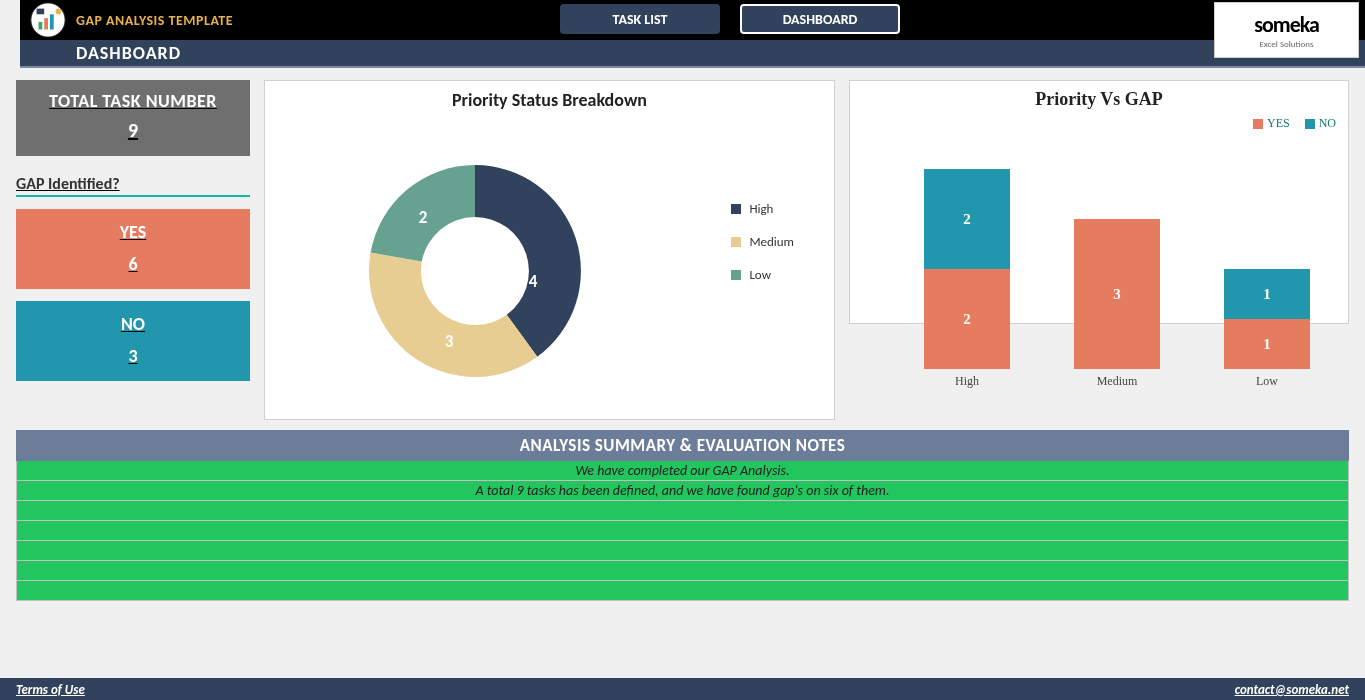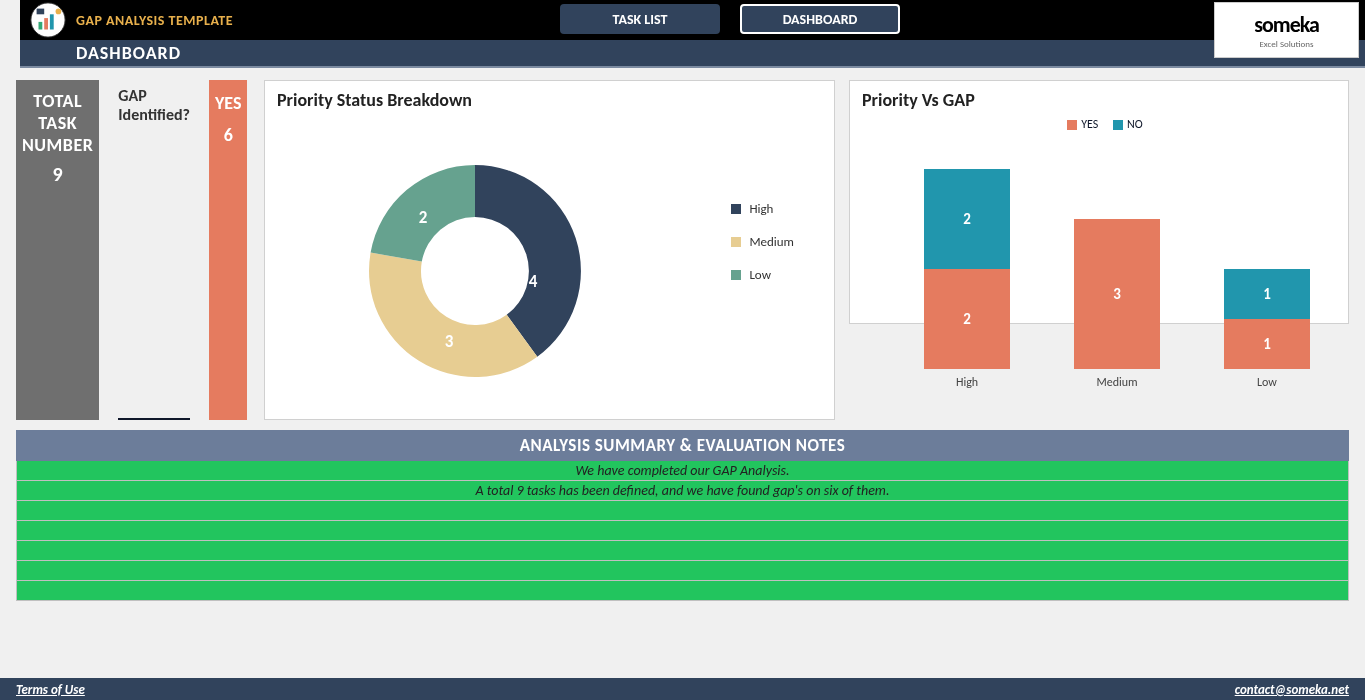--- a/index.html
+++ b/index.html
@@ -10,38 +10,38 @@
   .subheader { background: #31435c; height: 28px; display: flex; align-items: center; padding-left: 56px; border-bottom: 2px solid #7b8aa0; }
   .subheader-title { color: #fff; font-size: 18px; font-weight: bold; letter-spacing: 1px; }
   .tabs { position: absolute; top: 4px; left: 540px; display: flex; gap: 20px; width: 400px; }
   .tab { flex:0 0 160px; height:30px; background:#31435c; color:#fff; font-weight:bold; font-size:14px; display:flex; align-items:center; justify-content:center; border-radius:4px; cursor:pointer; }
   .tab.active { border:2px solid #fff; }
   .brand { position:absolute; right:6px; top:2px; width:145px; height:56px; background:#fff; border:1px solid #ccc; display:flex; flex-direction:column; align-items:center; justify-content:center; }
   .brand-name { font-size:22px; font-weight:bold; color:#000; letter-spacing:-1px; }
   .brand-sub { font-size:9px; color:#666;text-align:right; }
   .top-area { height:68px; position:relative;margin-left:20px; }
   .body { padding: 12px 16px 0 16px; display:flex; gap:14px; }
-  .left-col { width:234px; display:flex; flex-direction:row; gap:19px; }
+  .left-col { width:234px; display:flex; flex-direction:column; gap:12px;text-decoration:underline; }
   .card-total { background:#6f6f6f; color:#fff; text-align:center; padding:10px 6px 14px 6px; }
   .card-total .label { font-size:18px; font-weight:bold; letter-spacing:0.5px; }
   .card-total .value { font-size:20px; font-weight:bold; margin-top:6px; }
-  .gap-label { font-size:16px; font-weight:bold; color:#333; border-bottom:2px solid #0f172a; padding-bottom:2px; margin-top:6px; }
+  .gap-label { font-size:16px; font-weight:bold; color:#333; border-bottom:2px solid #14b8a6; padding-bottom:2px; margin-top:6px; }
   .card-yes { background:#e57b5f; color:#fff; text-align:center; padding:12px 6px 14px 6px; }
   .card-no { background:#2196ad; color:#fff; text-align:center; padding:12px 6px 14px 6px; }
   .card-yes .label, .card-no .label { font-size:18px; font-weight:bold; }
   .card-yes .value, .card-no .value { font-size:18px; font-weight:bold; margin-top:10px; }
   .chart-box { background:#fff; border:1px solid #d0d0d0; padding:8px 12px; }
   .chart1 { flex:1; height:340px; position:relative; }
-  .chart2 { width:500px; height:244px; position:relative; }
-  .chart-title { text-align:left; font-size:18px; font-weight:bold; color:#222; margin-bottom:6px; }
+  .chart2 { width:500px; height:244px; position:relative;font-family:Liberation Serif, serif; }
+  .chart-title { text-align:center; font-size:18px; font-weight:bold; color:#222; margin-bottom:6px; }
   .donut-wrap { position:absolute; left:90px; top:70px; }
   .legend { position:absolute; right:40px; top:120px; display:flex; flex-direction:column; gap:18px; font-size:13px; color:#333; }
   .legend-item { display:flex; align-items:center; gap:8px; }
   .swatch { width:10px; height:10px; }
-  .bar-legend { text-align:center; font-size:12px; color:#0f172a; margin-top:4px; }
+  .bar-legend { text-align:right; font-size:12px; color:#0f766e; margin-top:4px; }
   .bar-legend .swatch { display:inline-block; vertical-align:middle; margin:0 4px 0 12px; }
   .bars-area { position:relative; height:250px; margin:10px 20px 0 20px; }
   .bar-group { position:absolute; bottom:22px; width:90px; text-align:center; }
   .bar-stack { display:flex; flex-direction:column-reverse; align-items:center; }
   .bar-seg { width:86px; color:#fff; font-size:15px; font-weight:bold; display:flex; align-items:center; justify-content:center; }
   .bar-cat { font-size:12px; color:#444; margin-top:6px; position:absolute; bottom:-20px; width:100%; }
   .section-header { background:#6c7d9a; color:#fff; text-align:center; font-size:17px; font-weight:bold; padding:5px; margin:10px 16px 0 16px; letter-spacing:0.5px; }
   .notes-table { margin:0 16px; background:#22c55e;font-style:italic; }
   .notes-row { border:1px solid #c0c0c0; border-top:none; height:20px; font-size:14px; text-align:center; color:#222; display:flex; align-items:center; justify-content:center; }
   .notes-row.selected { outline:2px solid #2a7a2a; outline-offset:-1px; }

